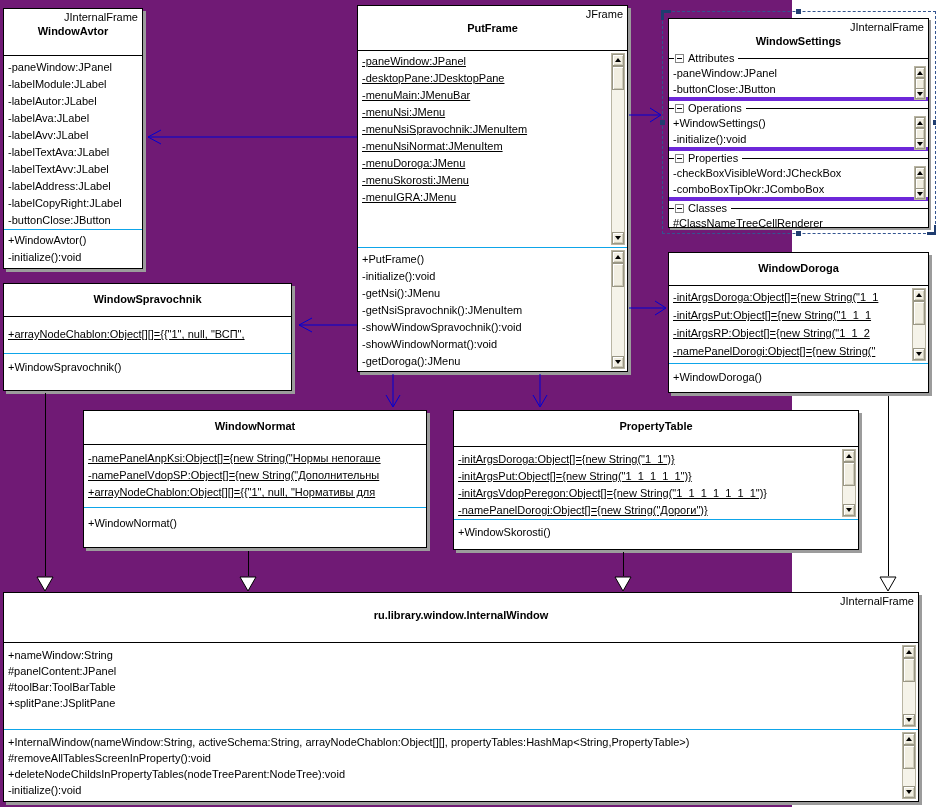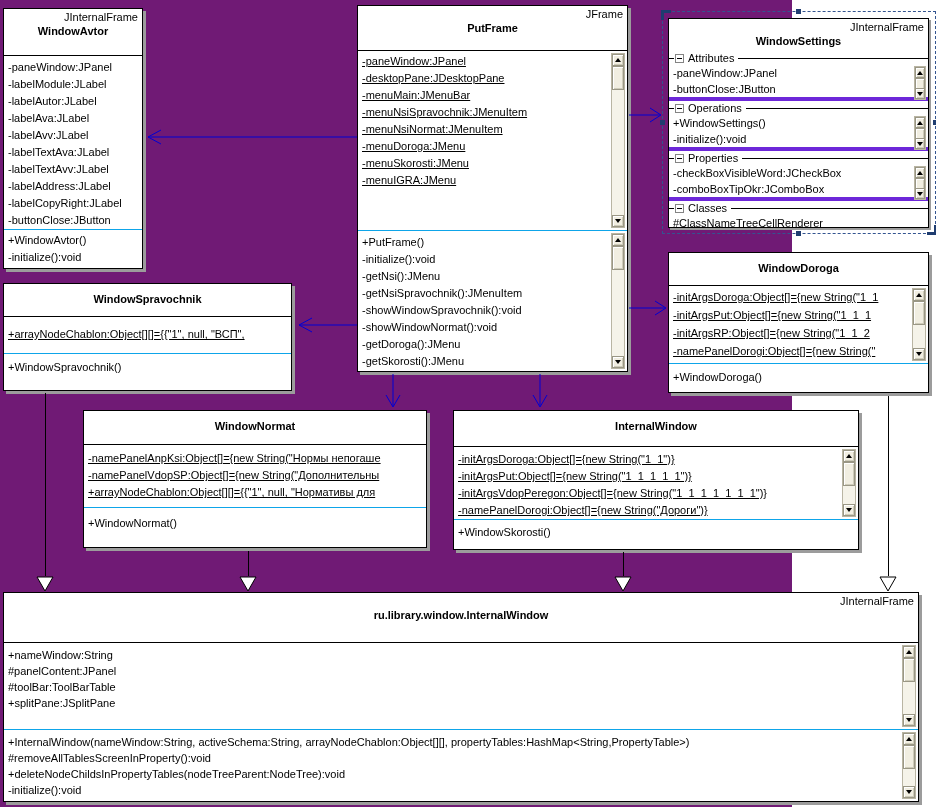--- a/index.html
+++ b/index.html
@@ -147,40 +147,40 @@
 
   <div class="box" id="putFrame">
     <div class="head">
       <div class="stereo">JFrame</div>
       <div class="cname">PutFrame</div>
     </div>
     <div class="attrs">
       <div class="row u">-paneWindow:JPanel</div>
       <div class="row u">-desktopPane:JDesktopPane</div>
       <div class="row u">-menuMain:JMenuBar</div>
+      <div class="row u">-menuNsi:JMenu</div>
       <div class="row u">-menuNsiSpravochnik:JMenuItem</div>
       <div class="row u">-menuNsiNormat:JMenuItem</div>
       <div class="row u">-menuDoroga:JMenu</div>
       <div class="row u">-menuSkorosti:JMenu</div>
       <div class="row u">-menuIGRA:JMenu</div>
       <div class="sbv tall">
         <div class="sb-btn sb-up"></div>
         <div class="sb-thumb"></div>
         <div class="sb-btn sb-down"></div>
       </div>
     </div>
     <div class="methods">
       <div class="row">+PutFrame()</div>
       <div class="row">-initialize():void</div>
       <div class="row">-getNsi():JMenu</div>
       <div class="row">-getNsiSpravochnik():JMenuItem</div>
       <div class="row">-showWindowSpravochnik():void</div>
       <div class="row">-showWindowNormat():void</div>
       <div class="row">-getDoroga():JMenu</div>
-      <div class="row">-getSkorosti():JMenu</div>
       <div class="sbv tall">
         <div class="sb-btn sb-up"></div>
         <div class="sb-thumb"></div>
         <div class="sb-btn sb-down"></div>
       </div>
     </div>
   </div>
 
   <div class="box" id="windowSettings">
     <div class="shead">
@@ -284,21 +284,21 @@
       <div class="row u">-namePanelVdopSP:Object[]={new String("Дополнительны</div>
       <div class="row u">+arrayNodeChablon:Object[][]={{"1", null, "Нормативы для</div>
     </div>
     <div class="methods">
       <div class="row">+WindowNormat()</div>
     </div>
   </div>
 
   <div class="box nostereo" id="windowSkorosti">
     <div class="head">
-      <div class="cname">InternalWindow</div>
+      <div class="cname">PropertyTable</div>
     </div>
     <div class="attrs">
       <div class="row u">-initArgsDoroga:Object[]={new String("1_1")}</div>
       <div class="row u">-initArgsPut:Object[]={new String("1_1_1_1_1")}</div>
       <div class="row u">-initArgsVdopPeregon:Object[]={new String("1_1_1_1_1_1_1")}</div>
       <div class="row u">-namePanelDorogi:Object[]={new String("Дороги")}</div>
       <div class="sbv tall">
         <div class="sb-btn sb-up"></div>
         <div class="sb-thumb"></div>
         <div class="sb-btn sb-down"></div>

